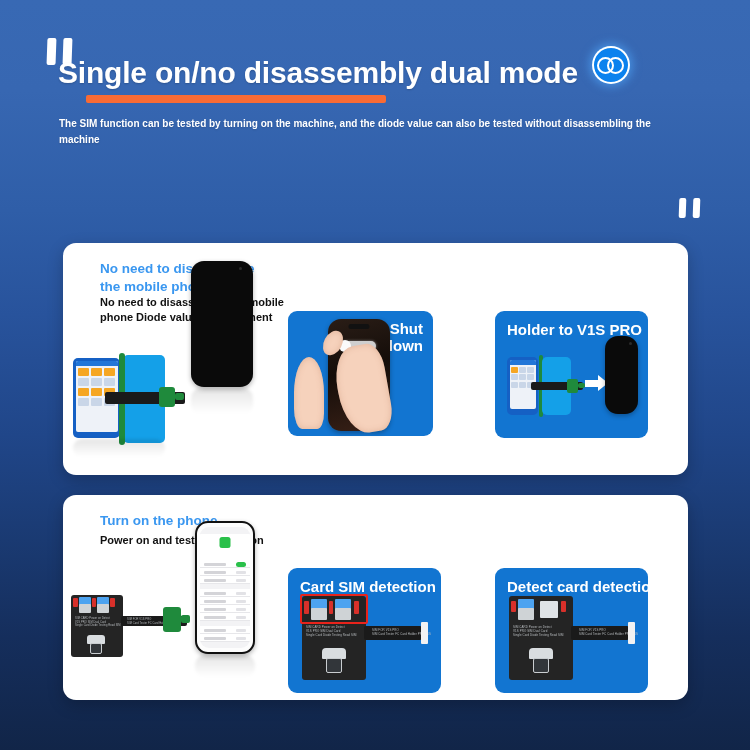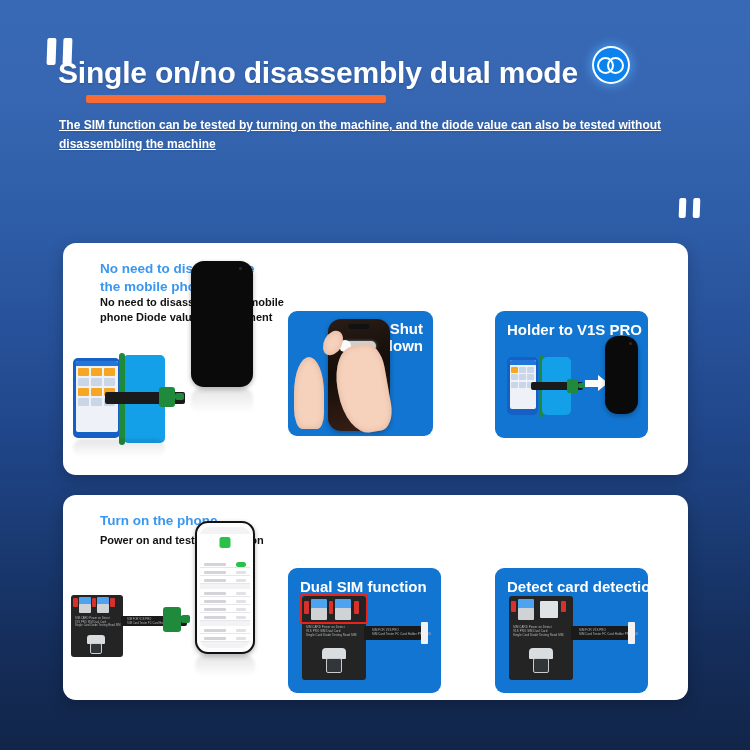--- a/index.html
+++ b/index.html
@@ -56,23 +56,22 @@
   }
   .hero-logo .c1 { left:5px; }
   .hero-logo .c2 { left:15px; }
 
   .hero-underline {
     position:absolute; left:86px; top:95px;
     width:300px; height:8px; background:#f96b34; border-radius:2px;
   }
   .hero-sub {
     position:absolute; left:59px; top:116px; width:620px;
-    font-size:12px; font-weight:700; color:#ffffff; line-height:1.55;
+    font-size:10px; font-weight:700; color:#ffffff; line-height:1.55;
     text-shadow:0 1px 2px rgba(0,0,0,.15);
-    text-decoration:underline;
   }
 
   
   .card {
     position:absolute;
     background:#ffffff;
     border-radius:13px;
     box-shadow:0 5px 16px rgba(0,0,0,.22);
   }
   #card-1 { left:63px; top:243px; width:625px; height:232px; }
@@ -401,21 +400,21 @@
         <div class="rw">
             <i></i>
             <u></u>
           </div>
       </div>
     </div>
     <div class="reflect" style="left:132px; top:160px; width:60px; height:22px;"></div>
   </div>
 
   <div class="bpanel" id="p-dual">
-    <div class="bpanel-label">Dual SIM function</div>
+    <div class="bpanel-label">Card SIM detection</div>
 
     <div class="sim-board" style="left:14px; top:28px; width:64px; height:84px;">
       <div class="sim-red" style="left:2px;  top:5px;  width:5px;  height:13px;"></div>
       <div class="sim-blue" style="left:9px;  top:3px;  width:16px; height:12px;"></div>
       <div class="sim-slot" style="left:9px;  top:12px; width:16px; height:12px;"></div>
       <div class="sim-red" style="left:27px; top:5px;  width:4px;  height:13px;"></div>
       <div class="sim-blue" style="left:33px; top:3px;  width:16px; height:12px;"></div>
       <div class="sim-slot" style="left:33px; top:12px; width:16px; height:12px;"></div>
       <div class="sim-red" style="left:52px; top:5px;  width:5px;  height:13px;"></div>
       <div class="tiny-txt" style="left:4px; top:30px; font-size:2.9px; white-space:pre-line;">SIM CARD Power on Detect

